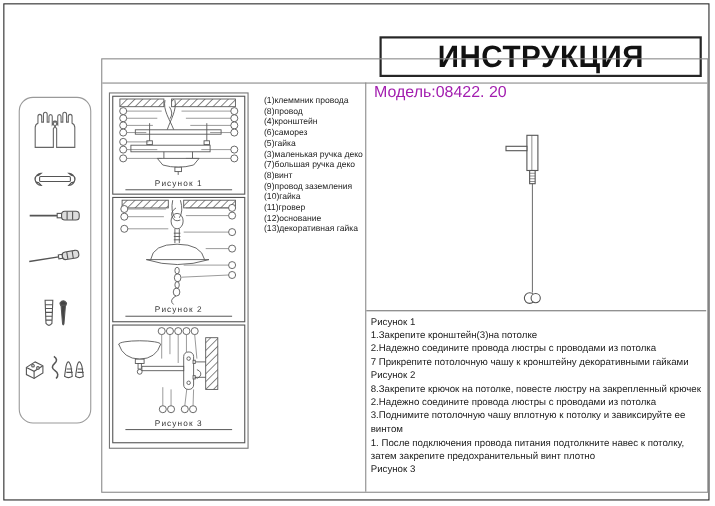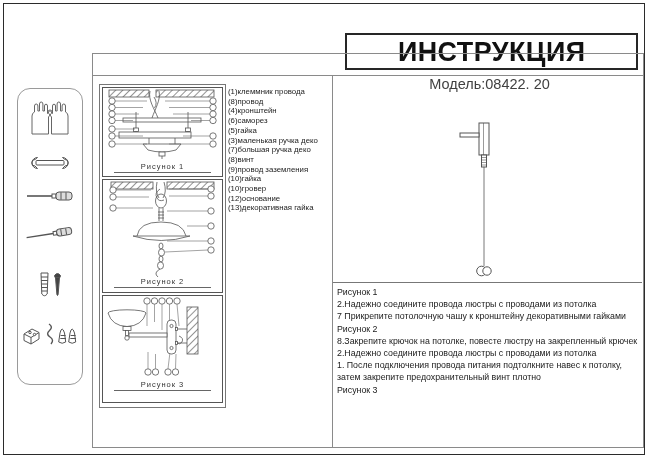--- a/index.html
+++ b/index.html
@@ -18,23 +18,23 @@
   .v-divider{position:absolute;left:239px;top:21px;bottom:0;border-left:1px solid #8a8a8a;}
   
   .sidebar{left:17px;top:88px;width:64px;height:295px;border:1px solid #9a9a9a;border-radius:13px;}
   .tool{position:absolute;left:0;width:100%;display:flex;justify-content:center;}
   
   .fig-col{left:99px;top:84px;width:125px;height:322px;border:1px solid #777;background:#fff;}
   .fig-box{margin:2px 2px;border:1px solid #555;background:#fff;overflow:hidden;}
   .fig-caption{text-align:center;font-size:7.5px;letter-spacing:1px;color:#333;line-height:9px;}
   .fig-underline{width:82%;margin:1px auto 0;border-top:1px solid #666;}
   
-  .parts{left:228px;top:87px;width:90px;font-size:7.8px;line-height:9.7px;color:#1c1c1c;}
-  
-  .model-row{left:340px;top:76px;width:299px;text-align:center;font-size:14.5px;color:#404040;}
+  .parts{left:240px;top:87px;width:90px;font-size:7.8px;line-height:9.7px;color:#1c1c1c;}
+  
+  .model-row{left:340px;top:76px;width:299px;text-align:left;font-size:14.5px;color:#a21caf;}
   .pendant{left:450px;top:112px;}
   .instructions{left:333px;top:282px;width:301px;height:160px;border-top:1px solid #777;
                 padding:3px 4px 0 4px;font-size:8.8px;line-height:12.2px;color:#1a1a1a;}
   svg{display:block;}
 </style>
 </head>
 <body>
 
 <div id="stage">
   <div class="abs page-border"></div>
@@ -285,21 +285,21 @@
     <div>(1)клеммник провода</div>
     <div>(8)провод</div>
     <div>(4)кронштейн</div>
     <div>(6)саморез</div>
     <div>(5)гайка</div>
     <div>(3)маленькая ручка деко</div>
     <div>(7)большая ручка деко</div>
     <div>(8)винт</div>
     <div>(9)провод заземления</div>
     <div>(10)гайка</div>
-    <div>(10)гровер</div>
+    <div>(11)гровер</div>
     <div>(12)основание</div>
     <div>(13)декоративная гайка</div>
   </div>
 
   <div class="abs model-row">Модель:08422. 20</div>
 
   <div class="abs pendant">
     <svg width="70" height="172" viewBox="0 0 70 172" fill="none" stroke="#555" stroke-width="1">
       <rect x="29" y="11" width="10" height="32" fill="#fff"></rect>
       <line x1="33.5" y1="11" x2="33.5" y2="43" stroke-width=".6"></line>
@@ -312,21 +312,23 @@
           <line x1="31.5" y1="53" x2="36.5" y2="53"></line>
       </g>
       <line x1="34" y1="55" x2="34" y2="154" stroke-width=".8"></line>
       <circle cx="31.5" cy="159" r="4.8" fill="#fff"></circle>
       <circle cx="37" cy="159" r="4.2" fill="#fff"></circle>
     </svg>
   </div>
 
   <div class="abs instructions">
     <div>Рисунок 1</div>
+    <div>1.Закрепите кронштейн(3)на потолке</div>
     <div>2.Надежно соедините провода люстры с проводами из потолка</div>
     <div>7 Прикрепите потолочную чашу к кронштейну декоративными гайками</div>
     <div>Рисунок 2</div>
     <div>8.Закрепите крючок на потолке, повесте люстру на закрепленный крючек</div>
     <div>2.Надежно соедините провода люстры с проводами из потолка</div>
+    <div>3.Поднимите потолочную чашу вплотную к потолку и завиксируйте ее винтом</div>
     <div>1.  После подключения провода питания подтолкните навес к потолку, затем закрепите предохранительный винт плотно</div>
     <div>Рисунок 3</div>
   </div>
 </div>
 
 </body></html>

